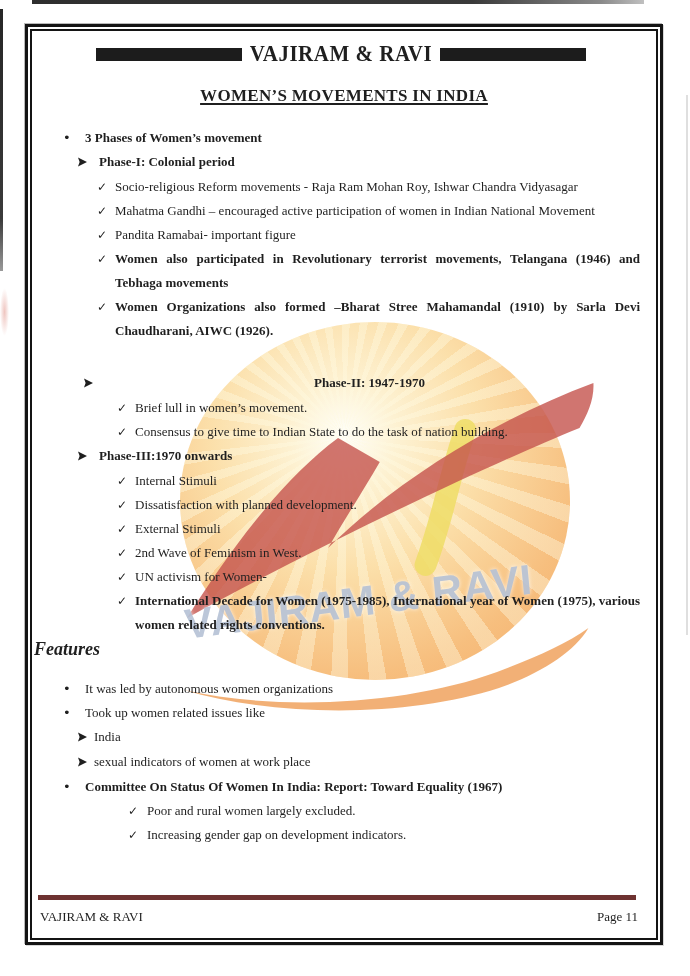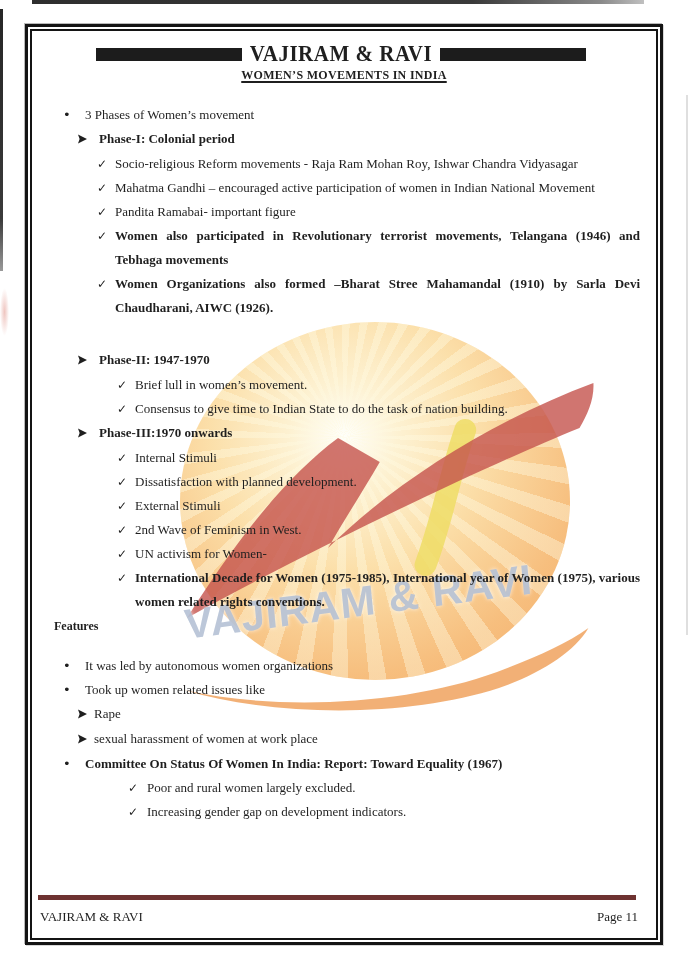--- a/index.html
+++ b/index.html
@@ -31,40 +31,40 @@
   .wm-text{position:absolute;left:155px;top:570px;z-index:0;white-space:nowrap;
     font-family:"Liberation Sans","DejaVu Sans",sans-serif;font-weight:800;font-size:42px;letter-spacing:1px;
     color:#b7c3d6;opacity:.92;transform:rotate(-7.5deg) skewX(-2deg);transform-origin:left bottom;
     text-shadow:0 0 4px rgba(255,255,255,.8);}
 
   
   .content{position:relative;z-index:2;}
   .hdr{display:flex;align-items:center;margin:11px 70px 0 64px;}
   .hbar{flex:1;height:13px;background:#1c1c1c;}
   .brand{margin:0 8px;font-weight:bold;font-size:21px;letter-spacing:.5px;transform:scaleY(1.05);white-space:nowrap;}
-  .ptitle{text-align:center;margin-top:1px;font-weight:bold;font-size:12px;}
+  .ptitle{text-align:center;margin-top:19px;font-weight:bold;font-size:17px;}
   .ptitle .ul{text-decoration:underline;text-decoration-thickness:2px;text-underline-offset:2px;letter-spacing:.3px;}
 
   
   .row{display:flex;line-height:24px;font-size:13px;}
   .mk{flex:none;font-family:"DejaVu Sans",sans-serif;font-size:12px;}
   .tx{flex:1;padding-right:16px;}
   .just .tx{text-align:justify;font-weight:bold;}
-  .bold .tx{font-weight:normal;}
+  .bold .tx{font-weight:bold;}
   .hul .tx{font-weight:bold;text-decoration-thickness:1.6px;text-underline-offset:2.5px;}
   .b1{margin-left:31px}.b1 .mk{width:22px;font-size:13px;}
   .ah{margin-left:46px}.ah .mk{width:21px;}
   .ar{margin-left:46px}.ar .mk{width:16px;}
   .c1{margin-left:65px}.c1 .mk{width:18px;}
   .c2{margin-left:85px}.c2 .mk{width:18px;}
   .c3{margin-left:96px}.c3 .mk{width:19px;}
   .tri{display:inline-block;width:9px;height:10px;margin-top:7px;background:#1f1f1f;
     clip-path:polygon(0 4%,100% 50%,0 96%,18% 50%);}
-  .gap28{margin-top:28px;}.gap16{margin-top:16px;}.gap20{margin-top:20px;}
-  .features{margin-left:22px;font-weight:bold;font-size:12px;line-height:24px;}
+  .gap28{margin-top:28px;text-align:center;}.gap16{margin-top:16px;}.gap20{margin-top:20px;}
+  .features{margin-left:2px;font-weight:bold;font-size:18px;line-height:24px;font-style:italic;}
 
   
   .fbar{position:absolute;left:6px;right:20px;bottom:38px;height:5px;background:#6e3231;z-index:2;}
   .frow{position:absolute;left:8px;right:18px;bottom:13px;display:flex;justify-content:space-between;
     font-size:13px;z-index:2;}
 </style>
 </head>
 <body>
 
 <div class="strip-top"></div>
@@ -171,25 +171,25 @@
       <div class="row b1 gap16">
         <span class="mk">•</span>
         <span class="tx">It was led by autonomous women organizations</span>
       </div>
       <div class="row b1">
         <span class="mk">•</span>
         <span class="tx">Took up women related issues like</span>
       </div>
       <div class="row ar">
         <span class="mk"><span class="tri"></span></span>
-        <span class="tx">Rape</span>
+        <span class="tx">India</span>
       </div>
       <div class="row ar">
         <span class="mk"><span class="tri"></span></span>
-        <span class="tx">sexual harassment of women at work place</span>
+        <span class="tx">sexual indicators of women at work place</span>
       </div>
 
       <div class="row b1 hul">
         <span class="mk">•</span>
         <span class="tx">Committee On Status Of Women In India: Report: Toward Equality (1967)</span>
       </div>
       <div class="row c3">
         <span class="mk">✓</span>
         <span class="tx">Poor and rural women largely excluded.</span>
       </div>

